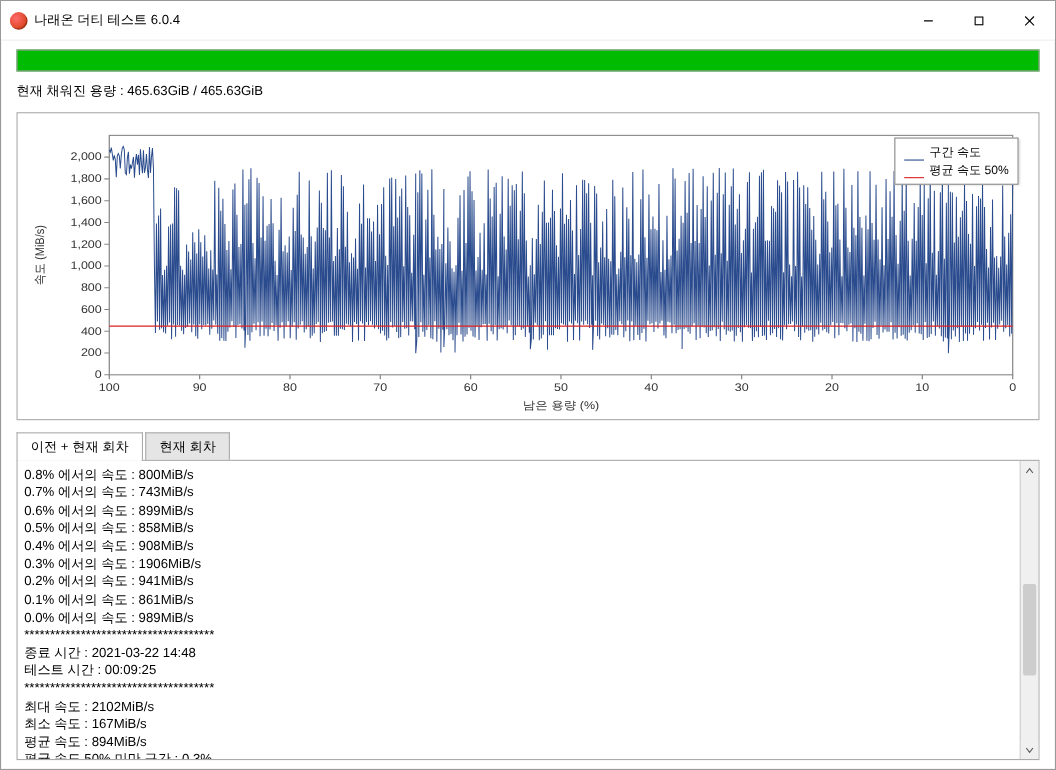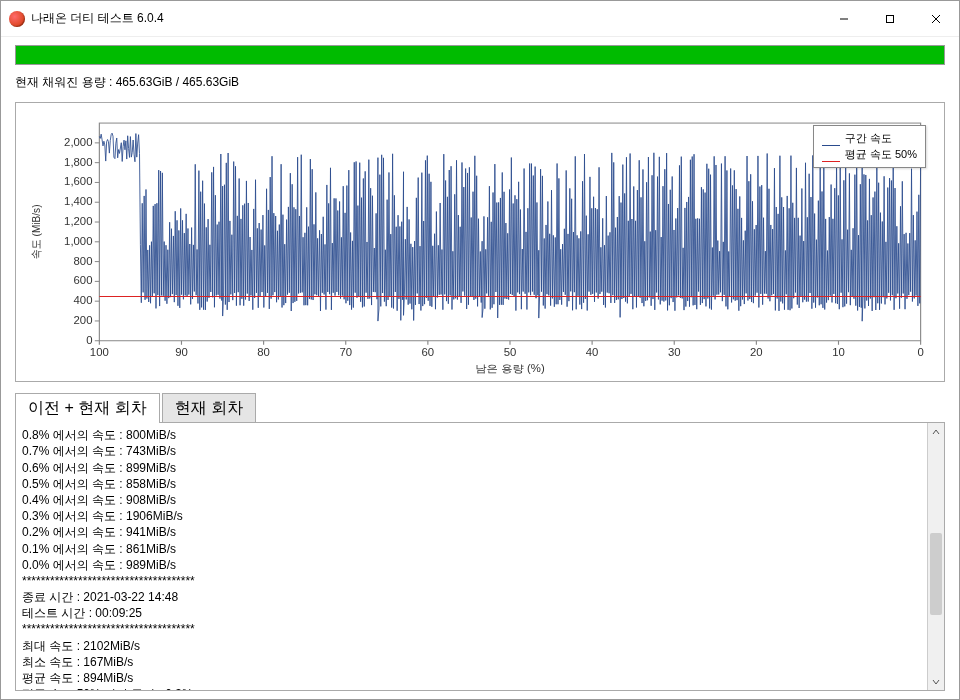--- a/index.html
+++ b/index.html
@@ -91,21 +91,21 @@
     margin-right: 5px;
   }
   .legend-swatch.blue { border-color: #2a4b8d; }
   .legend-swatch.red { border-color: #d22; }
 
   .tabs-wrap {
     margin: 4px 14px 0;
   }
   .tabs {
     display: flex;
-    font-size: 16px;
+    font-size: 12px;
   }
   .tab {
     padding: 4px 12px;
     border: 1px solid #aaa;
     border-bottom: none;
     background: #e5e5e5;
     margin-right: 2px;
     cursor: pointer;
     position: relative;
     top: 1px;

